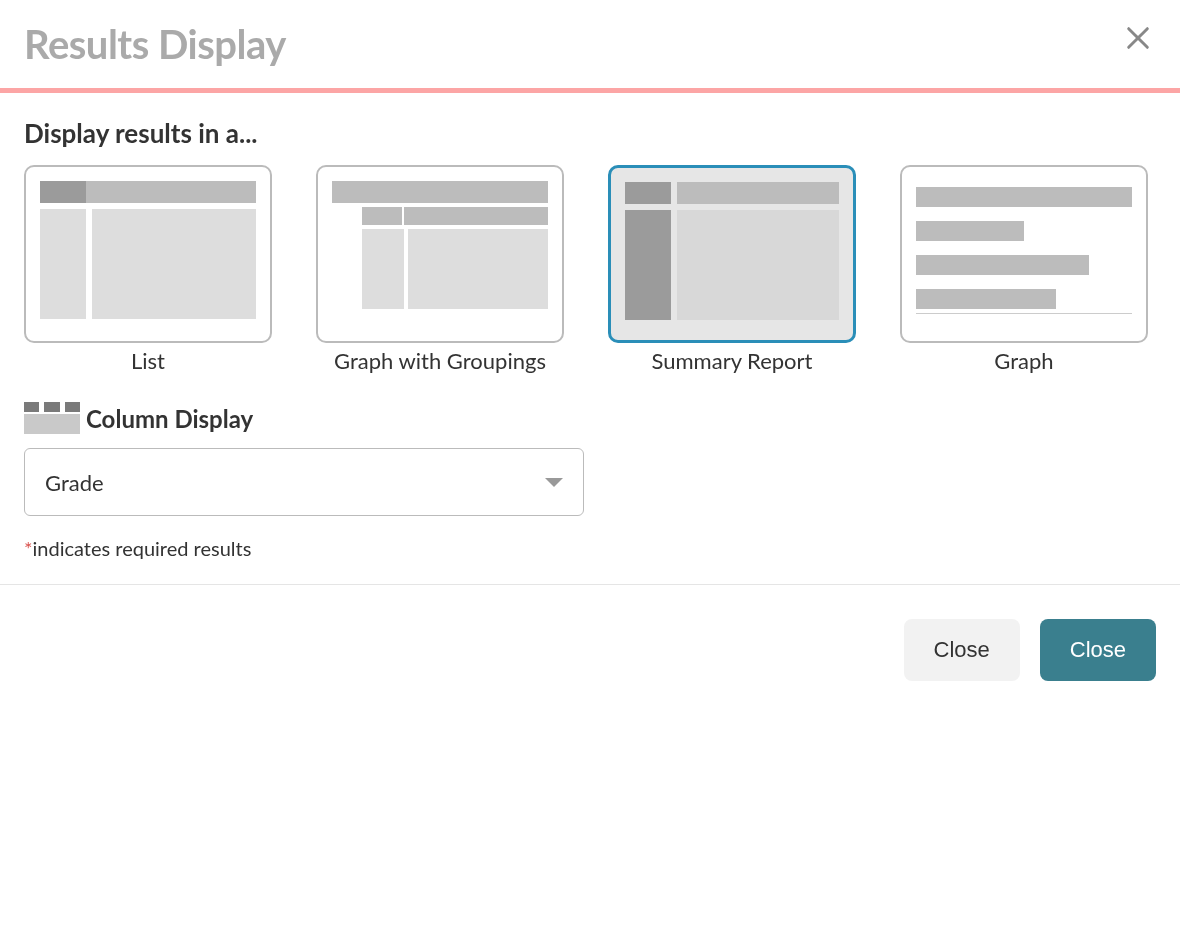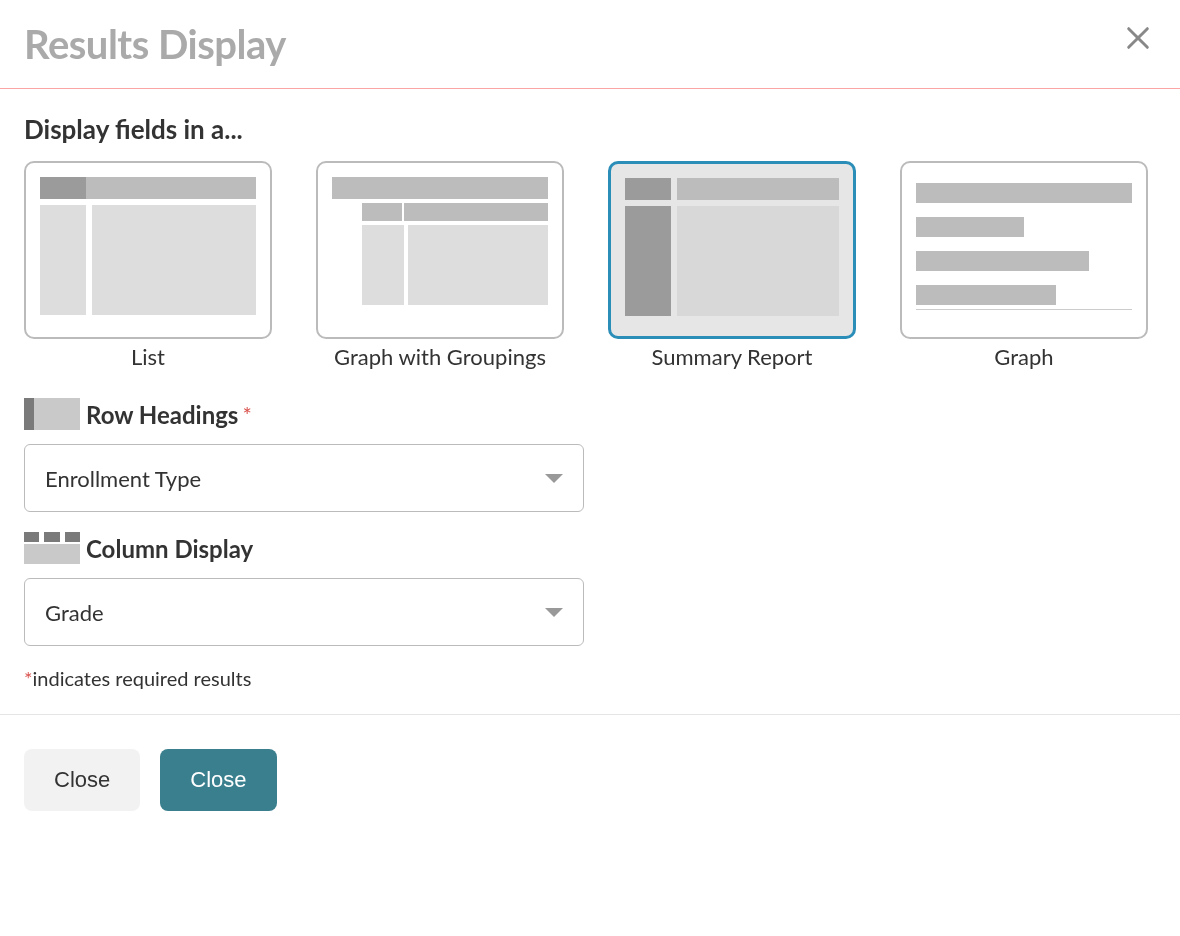--- a/index.html
+++ b/index.html
@@ -14,21 +14,21 @@
       width: 1180px;
     }
     .modal {
       width: 100%;
     }
     .modal-header {
       display: flex;
       justify-content: space-between;
       align-items: flex-start;
       padding: 20px 24px 20px 24px;
-      border-bottom: 1px solid #fca5a5;
+      border-bottom: 5px solid #fca5a5;
     }
     .modal-title {
       font-size: 40px;
       font-weight: 700;
       color: #aaa;
       letter-spacing: -0.5px;
     }
     .close-x {
       font-size: 32px;
       color: #888;
@@ -260,20 +260,21 @@
       color: #333;
       margin-top: 6px;
     }
     .req-note .star {
       color: #d9534f;
     }
     .modal-footer {
       border-top: 1px solid #e5e5e5;
       padding: 34px 24px;
       display: flex;
+      justify-content: flex-end;
       gap: 20px;
     }
     .btn {
       font-size: 22px;
       padding: 18px 30px;
       border-radius: 8px;
       cursor: pointer;
       border: none;
     }
     .btn-close {
@@ -295,21 +296,21 @@
     <div class="close-x">
       <svg width="28" height="28" viewBox="0 0 24 24" fill="none" stroke="#888" stroke-width="2.5" stroke-linecap="round">
         <line x1="4" y1="4" x2="20" y2="20"></line>
         <line x1="20" y1="4" x2="4" y2="20"></line>
       </svg>
     </div>
   </div>
 
   <div class="modal-body">
 
-    <div class="section-intro">Display fields in a...</div>
+    <div class="section-intro">Display results in a...</div>
 
     <div class="options-row">
 
       <div class="option">
         <div class="option-preview">
           <div class="preview-list">
             <div class="bar-hdr">
                 <div class="c1"></div>
               </div>
             <div class="body-row">
@@ -360,34 +361,20 @@
             <div class="gbar" style="width:50%"></div>
             <div class="gbar" style="width:80%"></div>
             <div class="gbar" style="width:65%"></div>
           </div>
         </div>
         <div class="option-label">Graph</div>
       </div>
 
     </div>
 
-    <div class="field-section">
-      <div class="field-label-row">
-        <div class="mini-icon-row">
-          <div class="dark"></div>
-            <div class="light"></div>
-        </div>
-        <span class="field-label">Row Headings</span>
-          <span class="req-star">*</span>
-      </div>
-      <div class="select-box">
-        <span>Enrollment Type</span>
-        <span class="chev"></span>
-      </div>
-    </div>
 
     <div class="field-section">
       <div class="field-label-row">
         <div class="mini-icon-col">
           <div class="dashes">
               <div class="dash"></div>
               <div class="dash"></div>
               <div class="dash"></div>
             </div>
           <div class="light"></div>

